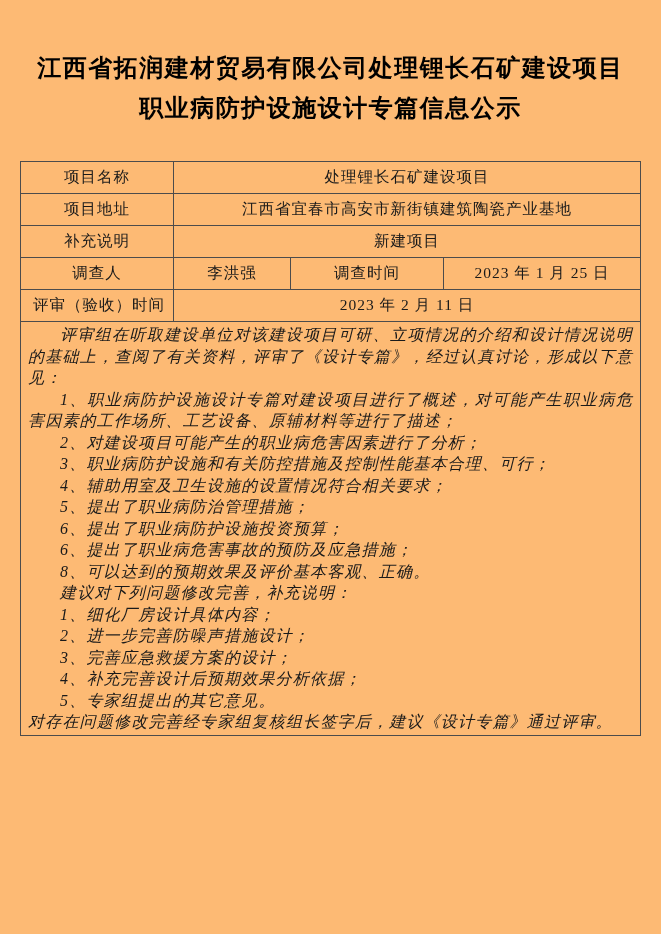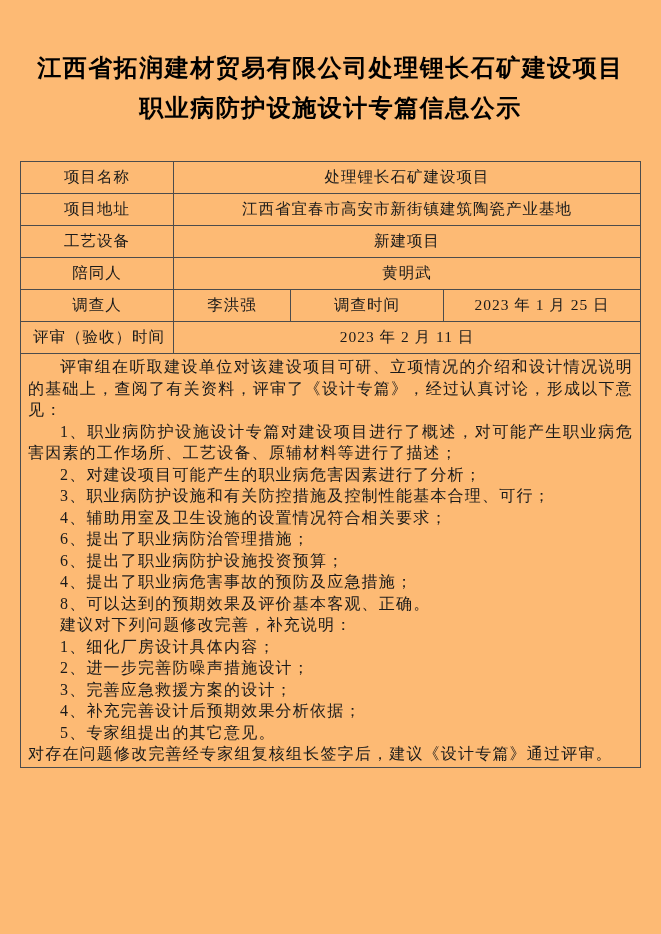--- a/index.html
+++ b/index.html
@@ -41,20 +41,21 @@
     height: 27px;
     overflow: hidden;
     white-space: nowrap;
   }
   table.info-table td.opinion-cell {
     height: 384px;
     text-align: left;
     vertical-align: top;
     padding: 2px 7px 2px 7px;
     white-space: normal;
+    font-style: italic;
   }
   .opinion-cell p {
     margin: 0;
     font-size: 16px;
     line-height: 21.5px;
     letter-spacing: 1.2px;
     text-align: justify;
   }
   .opinion-cell p.indent {
     text-indent: 2em;
@@ -77,47 +78,43 @@
     <tbody>
       <tr>
         <td>项目名称</td>
         <td colspan="3">处理锂长石矿建设项目</td>
       </tr>
       <tr>
         <td>项目地址</td>
         <td colspan="3">江西省宜春市高安市新街镇建筑陶瓷产业基地</td>
       </tr>
       <tr>
-        <td>工艺设备</td>
+        <td>补充说明</td>
         <td colspan="3">新建项目</td>
-      </tr>
-      <tr>
-        <td>陪同人</td>
-        <td colspan="3">黄明武</td>
       </tr>
       <tr>
         <td>调查人</td>
         <td>李洪强</td>
         <td>调查时间</td>
         <td>2023 年 1 月 25 日</td>
       </tr>
       <tr>
         <td>评审（验收）时间</td>
         <td colspan="3">2023 年 2 月 11 日</td>
       </tr>
       <tr>
         <td colspan="4" class="opinion-cell">
           <p class="indent">评审组在听取建设单位对该建设项目可研、立项情况的介绍和设计情况说明的基础上，查阅了有关资料，评审了《设计专篇》，经过认真讨论，形成以下意见：</p>
           <p class="indent">1、职业病防护设施设计专篇对建设项目进行了概述，对可能产生职业病危害因素的工作场所、工艺设备、原辅材料等进行了描述；</p>
           <p class="indent">2、对建设项目可能产生的职业病危害因素进行了分析；</p>
           <p class="indent">3、职业病防护设施和有关防控措施及控制性能基本合理、可行；</p>
           <p class="indent">4、辅助用室及卫生设施的设置情况符合相关要求；</p>
-          <p class="indent">6、提出了职业病防治管理措施；</p>
+          <p class="indent">5、提出了职业病防治管理措施；</p>
           <p class="indent">6、提出了职业病防护设施投资预算；</p>
-          <p class="indent">4、提出了职业病危害事故的预防及应急措施；</p>
+          <p class="indent">6、提出了职业病危害事故的预防及应急措施；</p>
           <p class="indent">8、可以达到的预期效果及评价基本客观、正确。</p>
           <p class="indent">建议对下列问题修改完善，补充说明：</p>
           <p class="indent">1、细化厂房设计具体内容；</p>
           <p class="indent">2、进一步完善防噪声措施设计；</p>
           <p class="indent">3、完善应急救援方案的设计；</p>
           <p class="indent">4、补充完善设计后预期效果分析依据；</p>
           <p class="indent">5、专家组提出的其它意见。</p>
           <p>对存在问题修改完善经专家组复核组长签字后，建议《设计专篇》通过评审。</p>
         </td>
       </tr>

